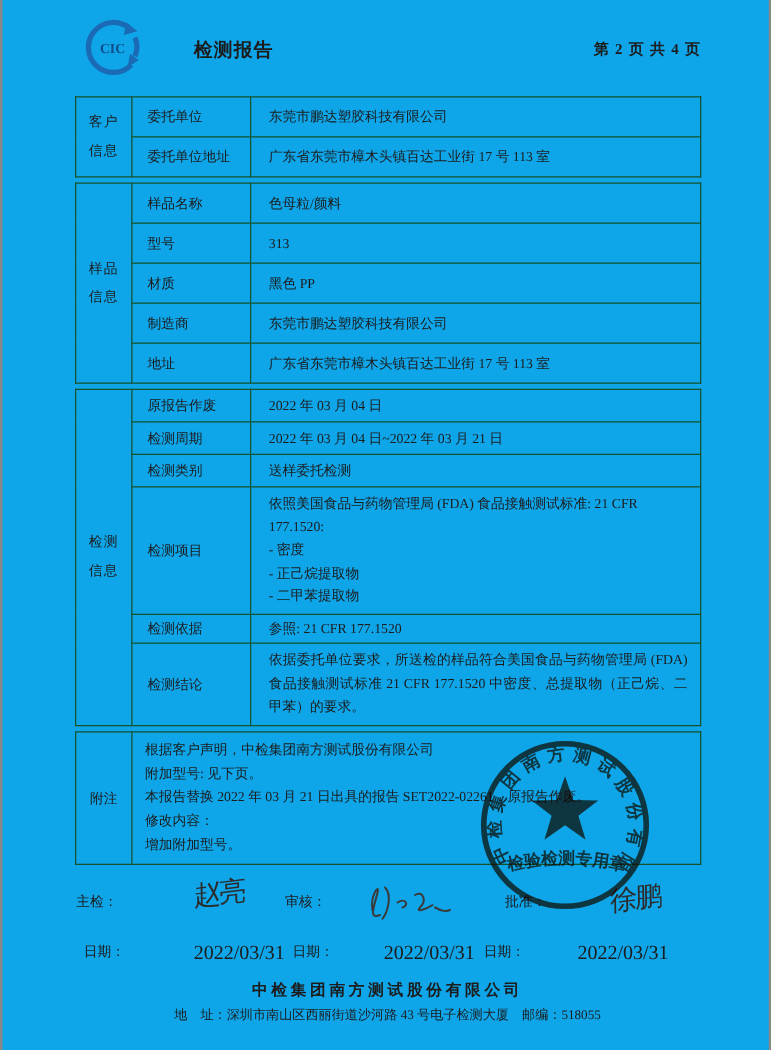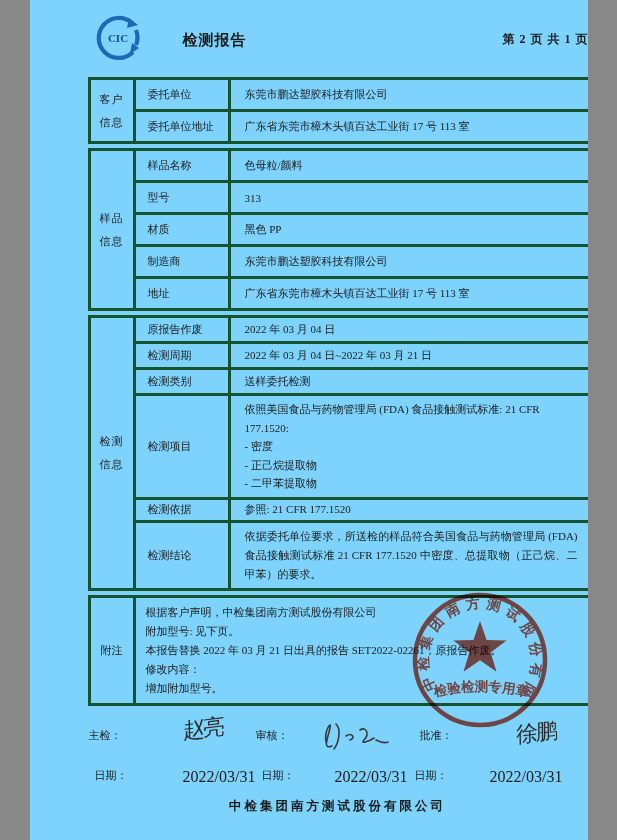--- a/index.html
+++ b/index.html
@@ -1,32 +1,32 @@
 <!DOCTYPE html>
 <html><head>
 <meta charset="utf-8">
 <style>
   * { margin:0; padding:0; box-sizing:border-box; }
   html,body { background:#888; }
   .page {
-    position:relative; width:558px; height:840px; margin:0 auto;
-    background:#7dd3fc; overflow:hidden;
+    position:relative; width:613px; height:840px; margin:0 auto;
+    background:#0ea5e9; overflow:hidden;
     font-family:"Liberation Serif","DejaVu Serif",serif;
     color:#1c1c1c; font-size:11px;
   }
   
   .header { position:absolute; left:0; top:0; width:617px; height:70px; }
   .logo { position:absolute; left:62px; top:15px; }
   .h-title { position:absolute; left:153px; top:31px; font-weight:bold; font-size:15px; letter-spacing:1px; }
   .h-no { position:absolute; left:237px; top:31px; font-weight:bold; font-size:12px; }
   .h-page { position:absolute; right:58px; top:31px; font-weight:bold; font-size:12px; letter-spacing:1px; }
   
   .content { position:absolute; left:58px; top:77px; width:500px; }
   table.sec { border-collapse:collapse; width:500px; table-layout:fixed; margin-bottom:4px; }
-  table.sec td { border:3px solid #14532d; vertical-align:middle; }
+  table.sec td { border:1px solid #14532d; vertical-align:middle; }
   col.c1 { width:45px; } col.c2 { width:95px; } col.c3 { width:360px; }
   col.n2 { width:455px; }
   td.grp { text-align:center; font-size:11px; }
   td.grp div { line-height:23px; letter-spacing:1px; }
   td.lbl { padding-left:12px; white-space:nowrap; height:32px; }
   td.val { padding-left:14px; padding-right:10px; height:32px; }
   table.t3 td.lbl, table.t3 td.val { height:26px; }
   td.thin { height:23px !important; }
   td.multi { padding-top:4px; padding-bottom:4px; height:auto !important; }
   td.multi div { line-height:18.5px; }
@@ -57,21 +57,21 @@
 
   <div class="header">
     <svg class="logo" width="52" height="46" viewBox="0 0 52 46">
       <path d="M 40 8 A 20 20 0 1 0 41 37" fill="none" stroke="#1a6ab5" stroke-width="4.2"></path>
       <polygon points="37,3 46,10 35,13" fill="#1a6ab5"></polygon>
       <path d="M 44 15 A 20 20 0 0 1 44 30" fill="none" stroke="#1a6ab5" stroke-width="4.2"></path>
       <polygon points="47,33 38,39 40,28" fill="#1a6ab5"></polygon>
       <text x="26" y="27" text-anchor="middle" font-size="11" font-weight="bold" fill="#0f4f8c">CIC</text>
     </svg>
     <div class="h-title">检测报告</div>
-    <div class="h-page">第 2 页 共 1 页</div>
+    <div class="h-page">第 2 页 共 4 页</div>
   </div>
 
   <div class="content">
 
     <table class="sec">
       <colgroup>
           <col class="c1">
           <col class="c2">
           <col class="c3">
         </colgroup>
@@ -183,38 +183,39 @@
           <div>修改内容：</div>
           <div>增加附加型号。</div>
         </td>
       </tr>
     </tbody>
       </table>
 
     <div class="sigblock">
       <span class="sig-role" style="left:1px;">主检：</span>
       <span class="sig-role" style="left:168px;">审核：</span>
-      <span class="sig-role" style="left:332px;">批准：</span>
+      <span class="sig-role" style="left:344px;">批准：</span>
 
       <span class="sig-name" style="left:95px; top:0px;">赵亮</span>
       <svg class="sig-scribble" style="left:228px; top:2px;" width="78" height="38" viewBox="0 0 78 38">
         <path d="M10 26 C 8 14, 16 4, 14 12 C 12 22, 6 34, 16 30 M 20 8 C 26 14, 22 28, 18 33 M 30 20 C 36 16, 40 22, 34 24 M 44 14 C 50 10, 54 18, 48 24 C 44 28, 52 26, 58 22 M 60 24 C 64 26, 68 28, 72 26" fill="none" stroke="#3a3a3a" stroke-width="1.6" stroke-linecap="round"></path>
       </svg>
       <span class="sig-name" style="left:428px; top:4px;">徐鹏</span>
 
       <span class="sig-date-lbl" style="left:7px;">日期：</span>
       <span class="sig-date-val" style="left:95px;">2022/03/31</span>
       <span class="sig-date-lbl" style="left:174px;">日期：</span>
       <span class="sig-date-val" style="left:247px;">2022/03/31</span>
       <span class="sig-date-lbl" style="left:327px;">日期：</span>
       <span class="sig-date-val" style="left:402px;">2022/03/31</span>
     </div>
 
     <div class="footer">
       <div class="f-company">中检集团南方测试股份有限公司</div>
+      <div class="f-line">地　址：深圳市南山区西丽街道沙河路 43 号电子检测大厦　邮编：518055</div>
     </div>
   </div>
 
   <svg class="stamp" width="152" height="150" viewBox="0 0 152 150">
     <g opacity="0.87">
       <circle cx="76" cy="72" r="65" fill="none" stroke="#dd3a2b" stroke-width="4.5"></circle>
       <polygon points="76,33 82.6,51.9 102.6,52.4 86.7,64.5 92.5,83.7 76,72.2 59.5,83.7 65.3,64.5 49.4,52.4 69.4,51.9" fill="#dd3a2b"></polygon>
       <path id="ringPath" d="M 33.4 101.8 A 52 52 0 1 1 118.6 101.8" fill="none"></path>
       <text font-size="14" font-weight="bold" fill="#dd3a2b">
         <textPath href="#ringPath" startOffset="2" textLength="268">中检集团南方测试股份有限公司</textPath>

